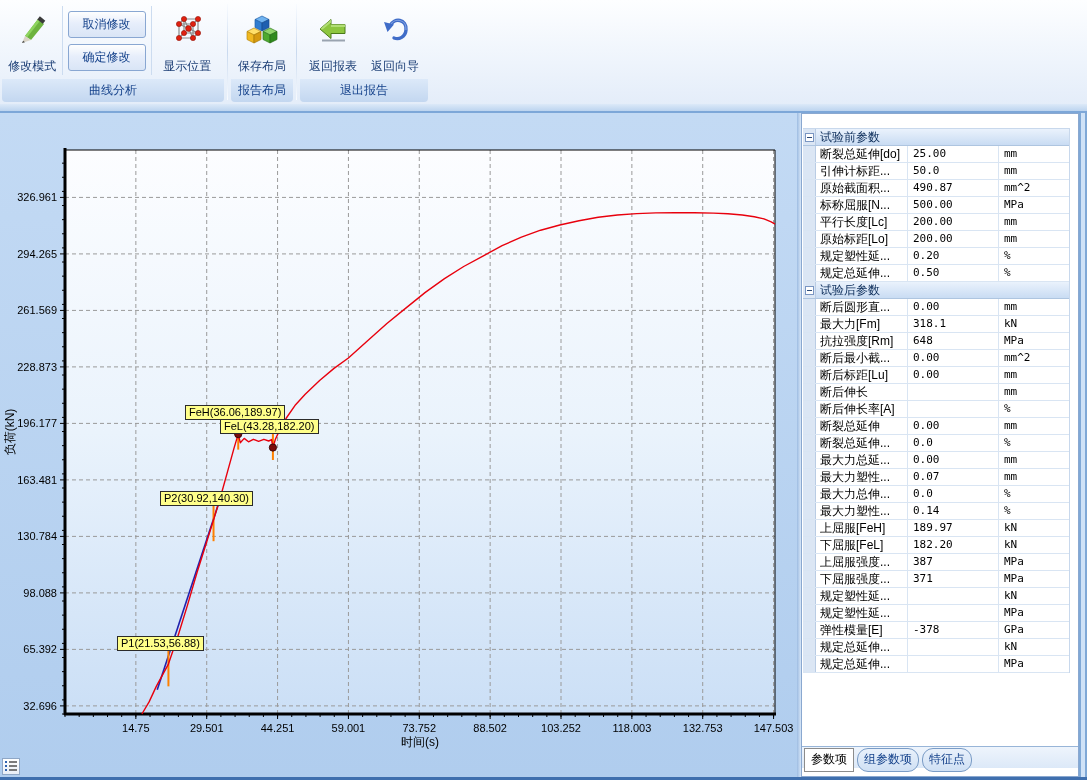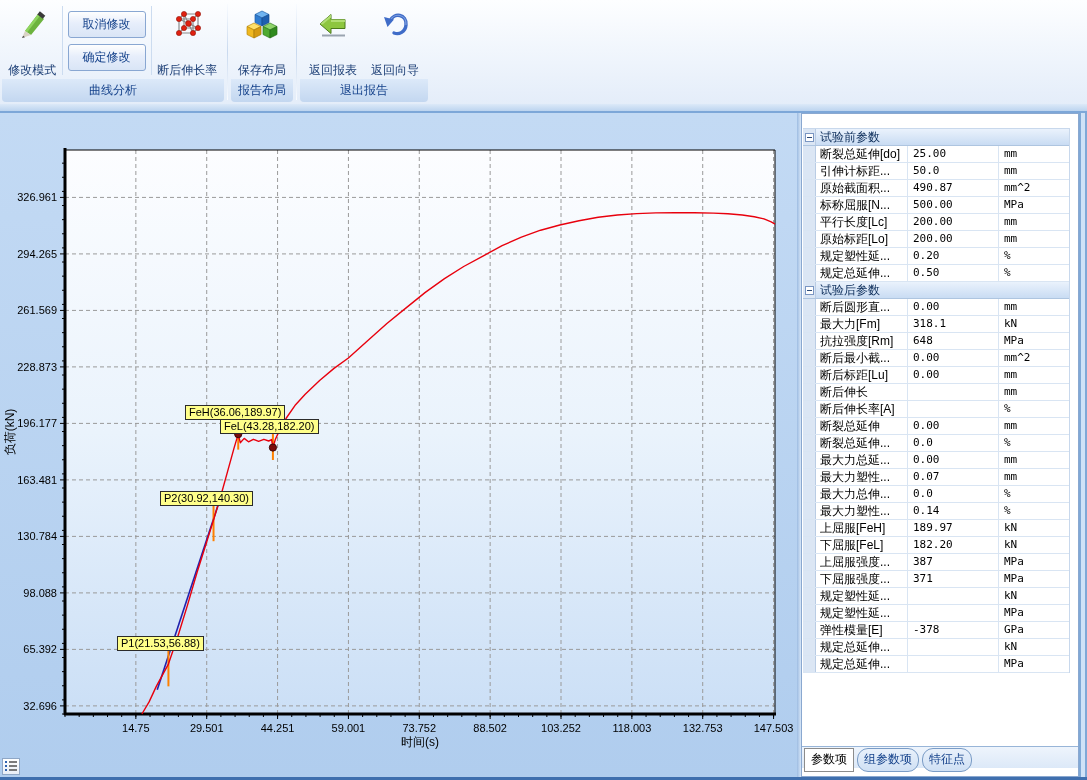--- a/index.html
+++ b/index.html
@@ -10,21 +10,21 @@
   
   .ribbon { position:absolute; left:0; top:0; width:1087px; height:104px;
     background:linear-gradient(#fdfeff, #eef4fc 60%, #e4edf9); display:flex; }
   .rib-section { position:relative; height:104px; display:flex; flex-direction:column; }
   .rib-body { flex:1; display:flex; align-items:stretch; padding:2px 4px 0 4px; }
   .rib-band { height:23px; margin:0 2px 2px 2px; border-radius:0 0 4px 4px;
     background:linear-gradient(#dcE9f9, #c3d7f0); color:#15428b; font-size:12px;
     display:flex; align-items:center; justify-content:center; }
   .rib-sep { width:1px; background:linear-gradient(#f8fbff,#c9d9ee,#f8fbff); margin:4px 1px; }
   .bigbtn { width:62px; display:flex; flex-direction:column; align-items:center;
-    justify-content:space-between; padding-top:6px; cursor:default; }
+    justify-content:center; padding-top:6px; cursor:default; }
   .bigbtn .blabel { font-size:12px; color:#1d3f76; margin-top:7px; white-space:nowrap; }
   .bigbtn svg { width:34px; height:34px; }
   .small-col { display:flex; flex-direction:column; justify-content:center; gap:6px;
     padding:0 5px; border-left:1px solid #ccdcf0; border-right:1px solid #ccdcf0; margin:4px 1px; }
   .smallbtn { border:1px solid #89a7d2; border-radius:3px; background:linear-gradient(#fefefe,#e7eefb 45%,#d9e5f6);
     color:#15428b; font-size:12px; padding:4px 14px; white-space:nowrap; cursor:default; }
   .ribbon-edge { position:absolute; left:0; top:104px; width:1087px; height:9px;
     background:linear-gradient(#dce9f8,#bcd4ef); border-bottom:2px solid #7da7d8; }
 
   
@@ -116,21 +116,21 @@
                 <circle cx="9" cy="25" r="2.6"></circle>
                   <circle cx="23" cy="25" r="2.6"></circle>
                 <circle cx="14" cy="6" r="2.6"></circle>
                   <circle cx="28" cy="6" r="2.6"></circle>
                 <circle cx="14" cy="20" r="2.6"></circle>
                   <circle cx="28" cy="20" r="2.6"></circle>
                 <circle cx="18.5" cy="15.5" r="2.9"></circle>
               </g>
             </svg>
           </span>
-          <span class="blabel">断后伸长率</span>
+          <span class="blabel">显示位置</span>
         </div>
       </div>
       <div class="rib-band">曲线分析</div>
     </div>
 
     <div class="rib-sep"></div>
 
     <div class="rib-section" style="width:66px">
       <div class="rib-body" style="justify-content:center">
         <div class="bigbtn">

